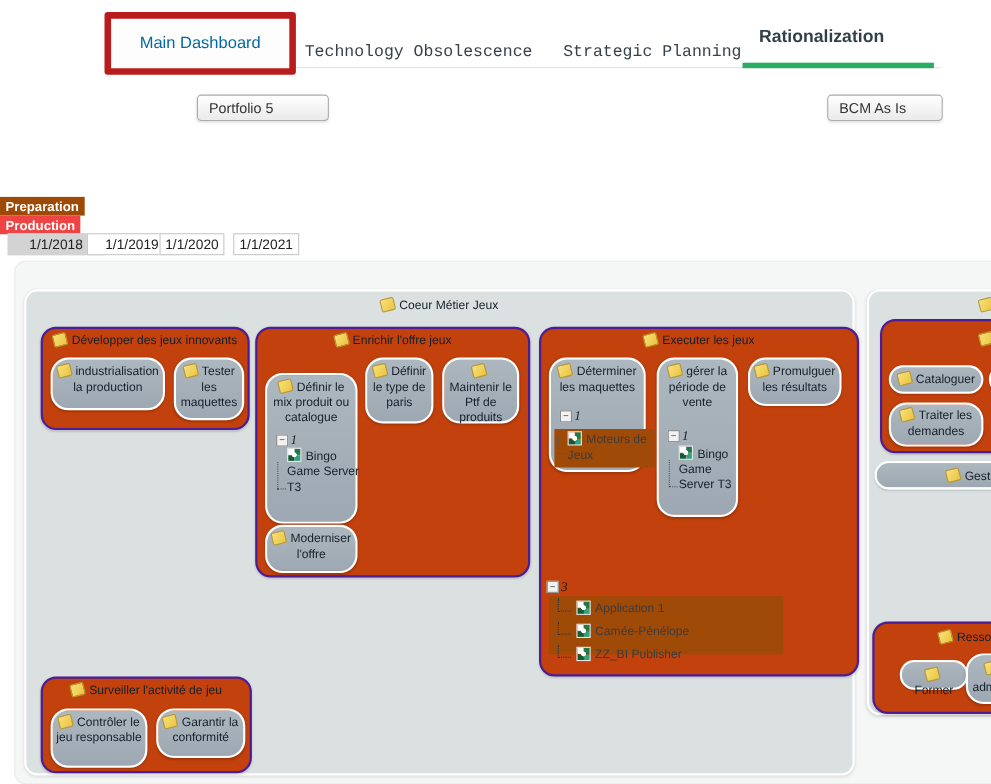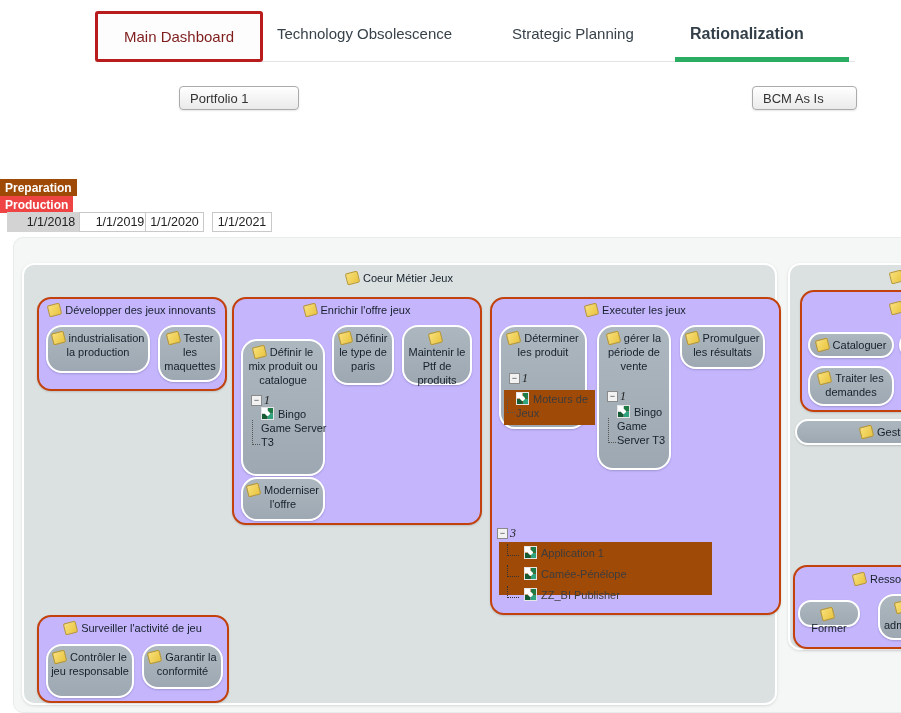--- a/index.html
+++ b/index.html
@@ -2,24 +2,24 @@
 <html><head>
 <meta charset="utf-8">
 <style>
   html,body{margin:0;padding:0;background:#fff;}
   #screen{position:relative;width:901px;height:713px;overflow:hidden;background:#ffffff;
           font-family:"Liberation Sans",sans-serif;color:#1c2630;}
   .abs{position:absolute;}
 
   
   .tab-hairline{left:95px;top:61px;width:760px;height:1px;background:#e3e3e3;}
-  .tab-chip{left:95px;top:11px;width:162px;height:45px;border:3px solid #b91c1c;border-radius:3px;
+  .tab-chip{left:95px;top:11px;width:162px;height:45px;border:6px solid #b91c1c;border-radius:3px;
             background:#fdfdfd;display:flex;align-items:center;justify-content:center;
-            font-size:15px;color:#7f1d1d;cursor:pointer;}
-  .tab-plain{top:11px;height:45px;display:flex;align-items:center;font-size:15px;color:#38424a;cursor:pointer;}
+            font-size:15px;color:#0369a1;cursor:pointer;}
+  .tab-plain{top:11px;height:45px;display:flex;align-items:flex-end;font-size:15px;color:#38424a;cursor:pointer;font-family:Liberation Mono, monospace;}
   .tab-active{top:11px;height:45px;display:flex;align-items:center;font-size:16px;font-weight:700;color:#333f48;cursor:pointer;}
   .tab-underline{left:675px;top:57px;width:174px;height:5px;background:#2bac63;}
 
   
   .sel-btn{top:86px;height:24px;border:1px solid #ababab;border-radius:4px;
            background:linear-gradient(#ffffff,#eaeaea);box-shadow:0 1px 2px rgba(0,0,0,.10);
            display:flex;align-items:center;font-size:13px;color:#333;padding:0 10px;box-sizing:border-box;cursor:pointer;}
 
   
   .legend{left:0;height:17px;display:flex;align-items:center;padding:0 5px;
@@ -31,21 +31,21 @@
   .dtab{top:212px;height:20px;display:flex;align-items:center;justify-content:center;
         font-size:12.5px;color:#222;background:#fff;border:1px solid #c9c9c9;box-sizing:border-box;cursor:pointer;}
   .dtab.sel{background:#d3d3d3;border-color:#d3d3d3;}
 
   
   .panel{left:13px;top:237px;width:980px;height:476px;background:#f5f7f7;
          border:1px solid #e8ebeb;border-radius:10px;box-sizing:border-box;}
 
   .container{background:#dbe1e1;border:2px solid #ffffff;border-radius:12px;
              box-shadow:0 1px 3px rgba(0,0,0,.12);box-sizing:content-box;}
-  .grp{position:absolute;background:#c4b5fd;border:2px solid #c2410c;border-radius:14px;
+  .grp{position:absolute;background:#c2410c;border:2px solid #4c1d95;border-radius:14px;
        box-shadow:0 1px 2px rgba(0,0,0,.15);}
   .leaf{position:absolute;background:linear-gradient(#adb7bf,#9da8b2);border:2px solid #ffffff;
         border-radius:16px;box-shadow:0 1px 2px rgba(0,0,0,.18);cursor:pointer;box-sizing:border-box;}
   .pill{border-radius:13px;}
   .hdr{position:absolute;left:0;right:0;text-align:center;font-size:11px;line-height:14px;color:#16202b;}
   .leaf .hdr{padding:0 3px;}
 
   
   .fold{display:inline-block;width:13px;height:12px;margin-right:4px;vertical-align:-2px;
         background:linear-gradient(135deg,#f8e07a,#e9c43e);border:1px solid #bb982e;
@@ -98,21 +98,21 @@
   </div>
   <div class="abs tab-plain" style="left:512px;">
     <span>Strategic Planning</span>
   </div>
   <div class="abs tab-active" style="left:690px;">
     <span>Rationalization</span>
   </div>
   <div class="abs tab-underline"></div>
 
   <div class="abs sel-btn" style="left:179px;width:120px;">
-    <span>Portfolio 1</span>
+    <span>Portfolio 5</span>
   </div>
   <div class="abs sel-btn" style="left:752px;width:105px;">
     <span>BCM As Is</span>
   </div>
 
   <div class="abs legend legend-prep">
     <span>Preparation</span>
   </div>
   <div class="abs legend legend-prod">
     <span>Production</span>
@@ -172,21 +172,21 @@
       <div class="leaf" style="left:7px;top:178px;width:84px;height:44px;">
         <div class="hdr" style="top:4px;"><span class="fold"></span><span>Moderniser l'offre</span></div>
       </div>
     </div>
 
     <div class="grp" style="left:466px;top:32px;width:287px;height:314px;">
       <div class="hdr" style="top:4px;">
         <span class="fold"></span><span>Executer les jeux</span>
       </div>
       <div class="leaf" style="left:7px;top:26px;width:88px;height:104px;">
-        <div class="hdr" style="top:4px;"><span class="fold"></span><span>Déterminer les produit</span></div>
+        <div class="hdr" style="top:4px;"><span class="fold"></span><span>Déterminer les maquettes</span></div>
         <span class="exp" style="left:8px;top:44px;">
           <span class="expbox"></span><i>1</i>
         </span>
         <div class="tree prep-bg" style="left:3px;top:63px;width:79px;height:33px;padding-top:2px;">
           <span class="lbr" style="top:8px;height:14px;"></span><span class="puz"></span><span>Moteurs de Jeux</span>
         </div>
       </div>
       <div class="leaf" style="left:105px;top:26px;width:74px;height:145px;">
         <div class="hdr" style="top:4px;"><span class="fold"></span><span>gérer la période de vente</span></div>
         <span class="exp" style="left:8px;top:62px;">
@@ -251,21 +251,21 @@
     <div class="leaf pill" style="left:5px;top:154px;width:214px;height:26px;">
       <div class="right-clip-hdr" style="left:63px;top:5px;">
         <span class="fold"></span><span>Gestio</span>
       </div>
     </div>
 
     <div class="grp" style="left:3px;top:300px;width:216px;height:80px;">
       <div class="right-clip-hdr" style="left:58px;top:6px;">
         <span class="fold"></span><span>Resso</span>
       </div>
-      <div class="leaf pill" style="left:3px;top:33px;width:62px;height:27px;">
+      <div class="leaf pill" style="left:23px;top:33px;width:62px;height:27px;">
         <div class="hdr" style="top:5px;"><span class="fold"></span><span>Former</span></div>
       </div>
       <div class="leaf" style="left:83px;top:27px;width:112px;height:46px;">
         <span class="fold" style="position:absolute;left:15px;top:5px;"></span>
         <div class="right-clip-hdr" style="left:4px;top:23px;">
           <span>adm</span>
         </div>
       </div>
     </div>
   </div>

